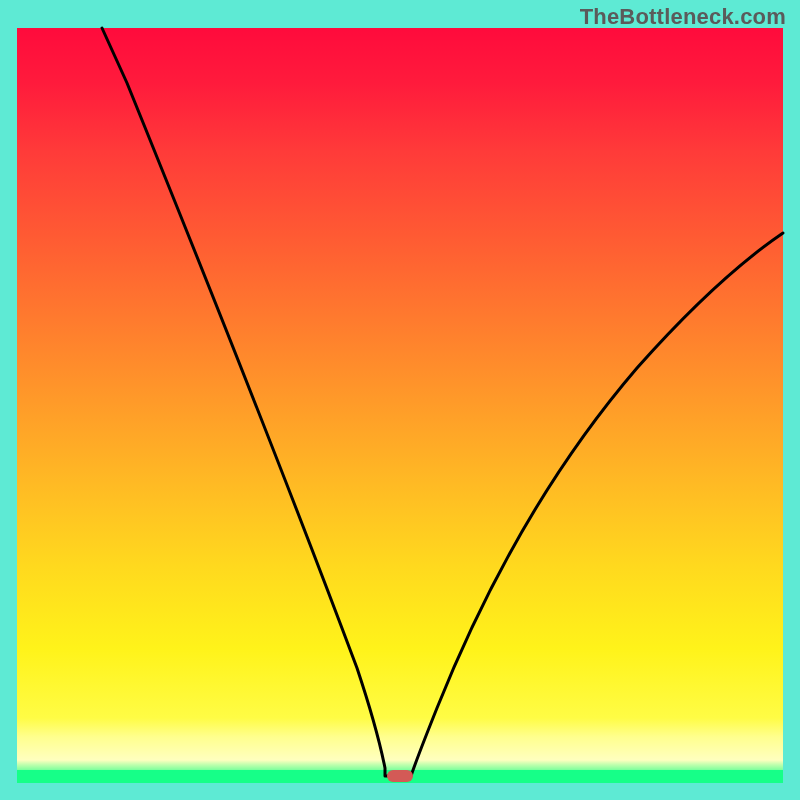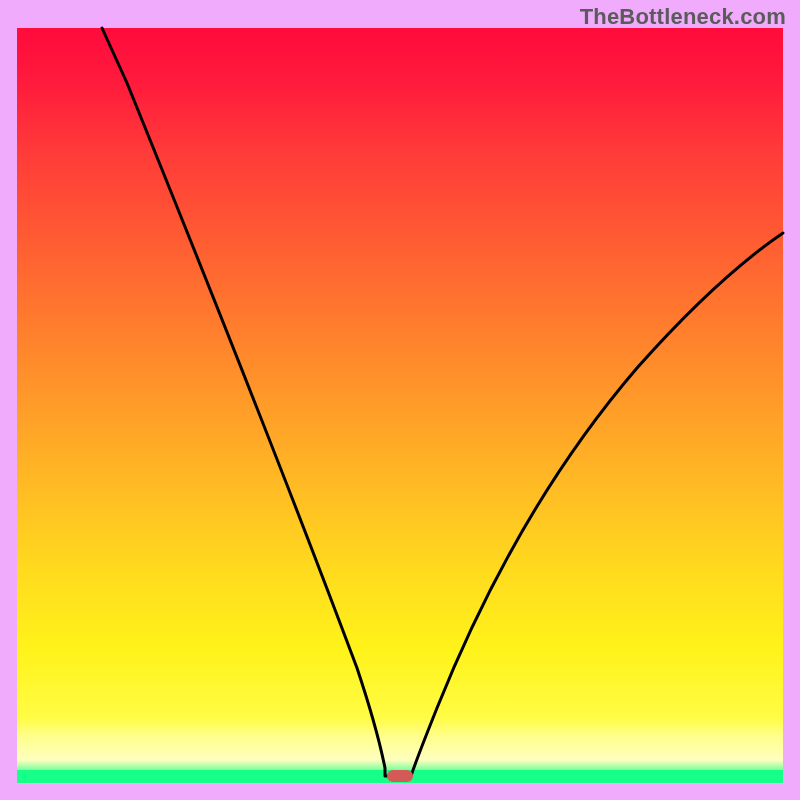--- a/index.html
+++ b/index.html
@@ -8,21 +8,21 @@
     width: 800px;
     height: 800px;
     overflow: hidden;
     background: #000;
     font-family: Arial, Helvetica, sans-serif;
   }
   .frame {
     position: relative;
     width: 800px;
     height: 800px;
-    background: #f0abfc;
+    background: #5eead4;
   }
   .watermark {
     position: absolute;
     top: 4px;
     right: 14px;
     font-size: 22px;
     font-weight: 600;
     color: #5b5b5b;
     letter-spacing: 0.2px;
     user-select: none;

